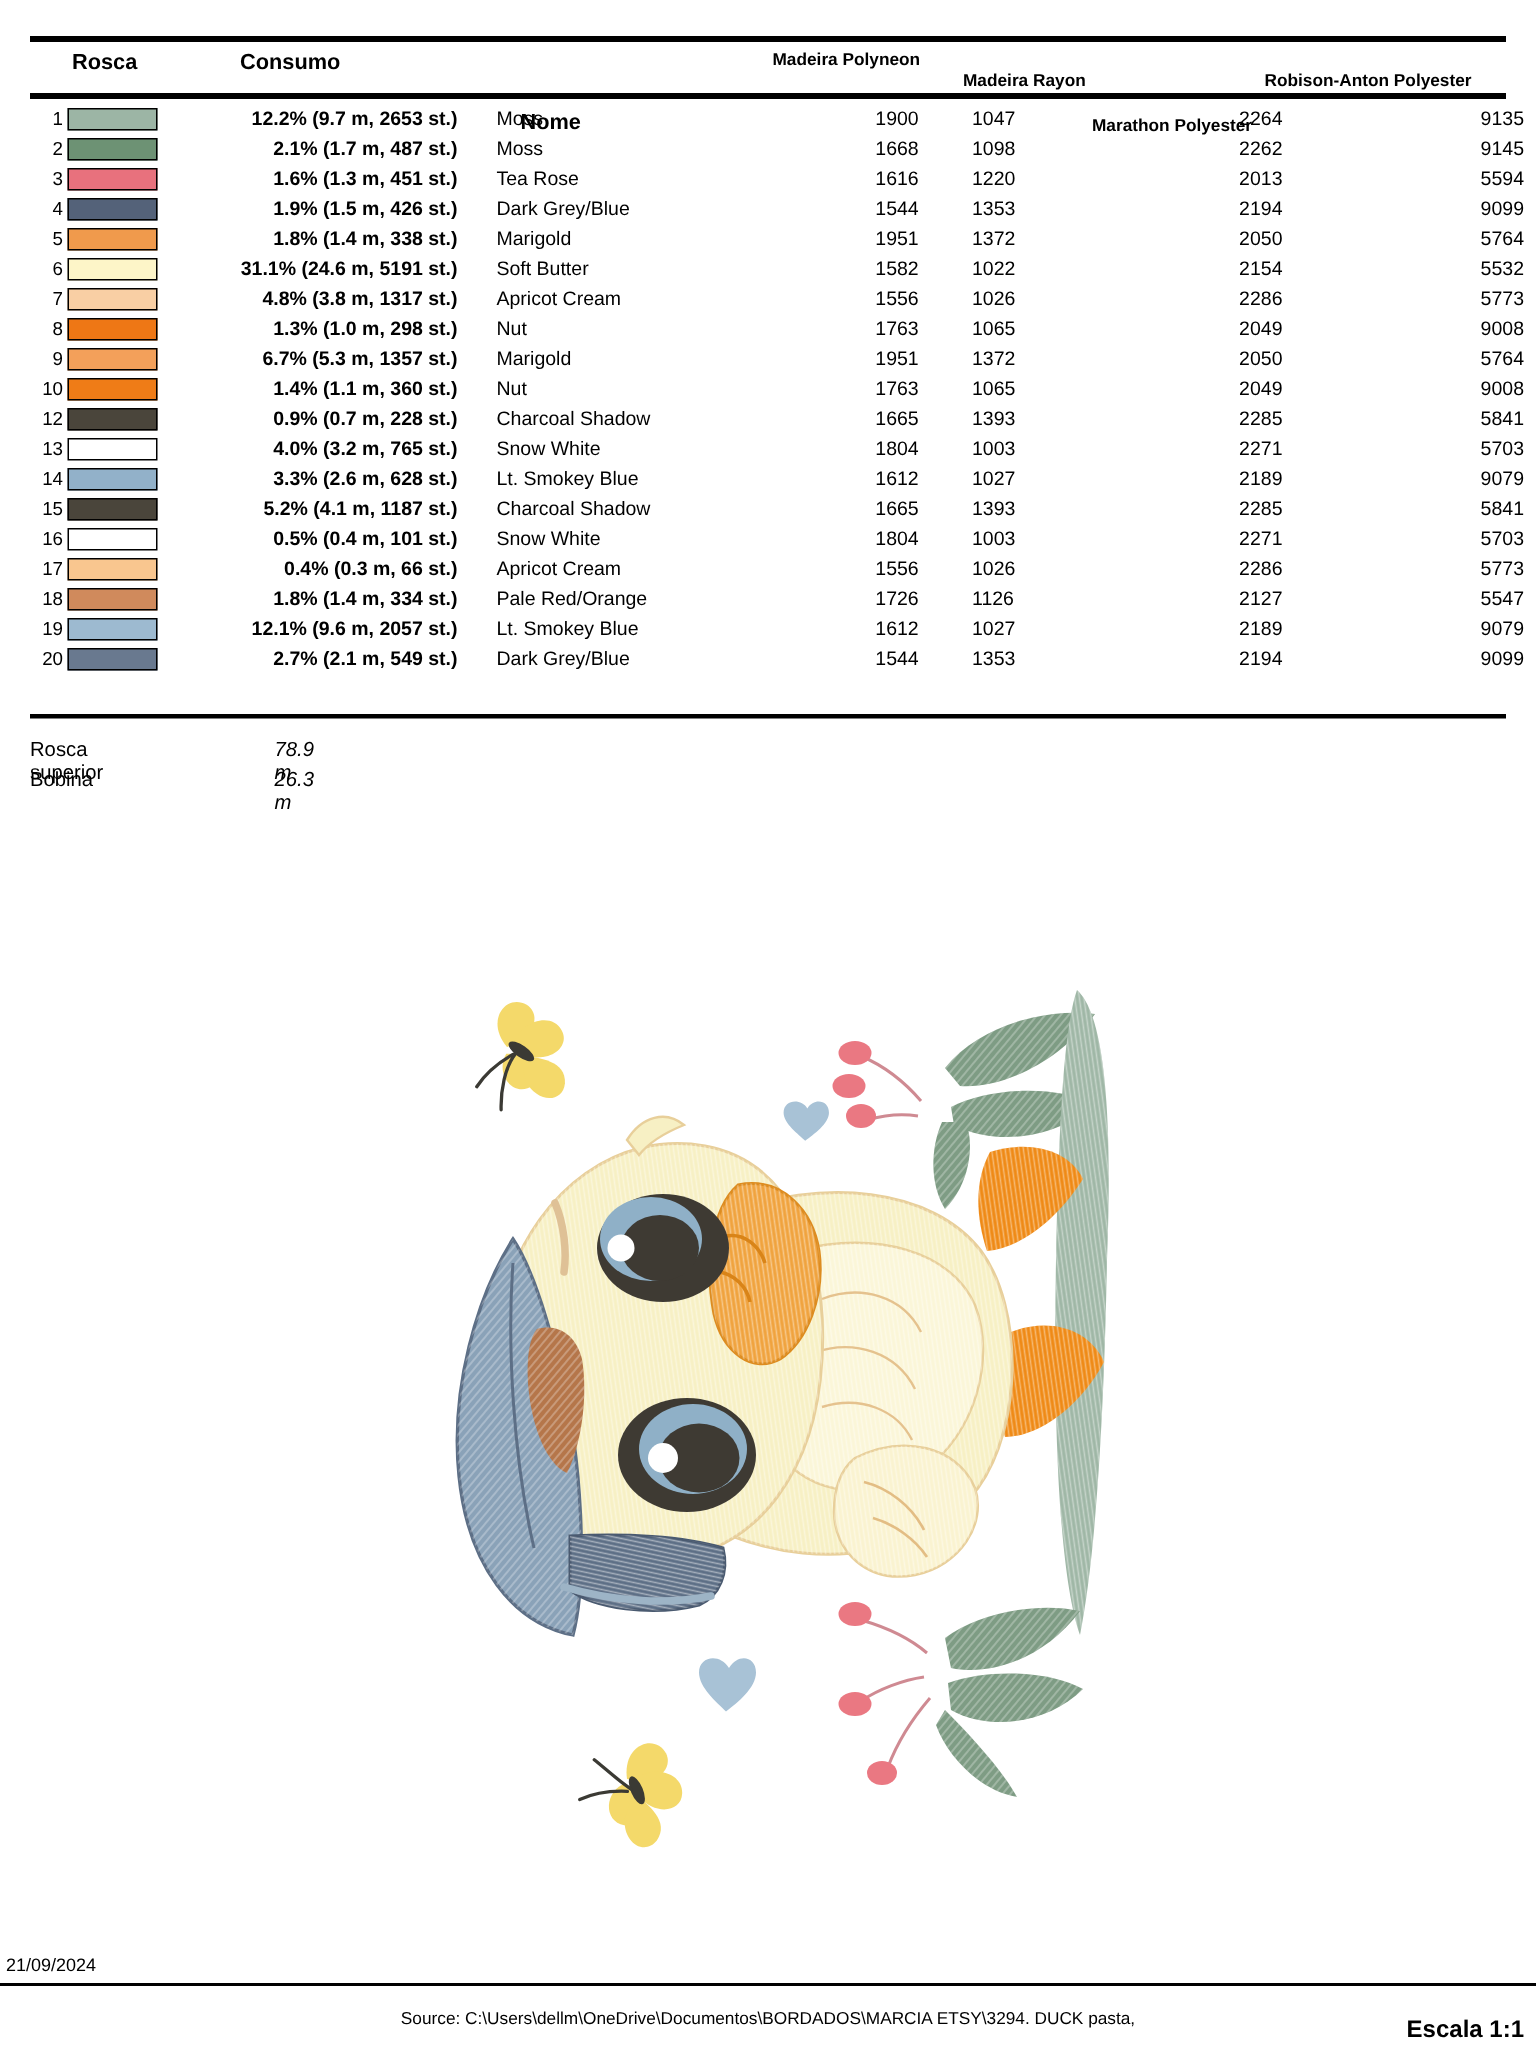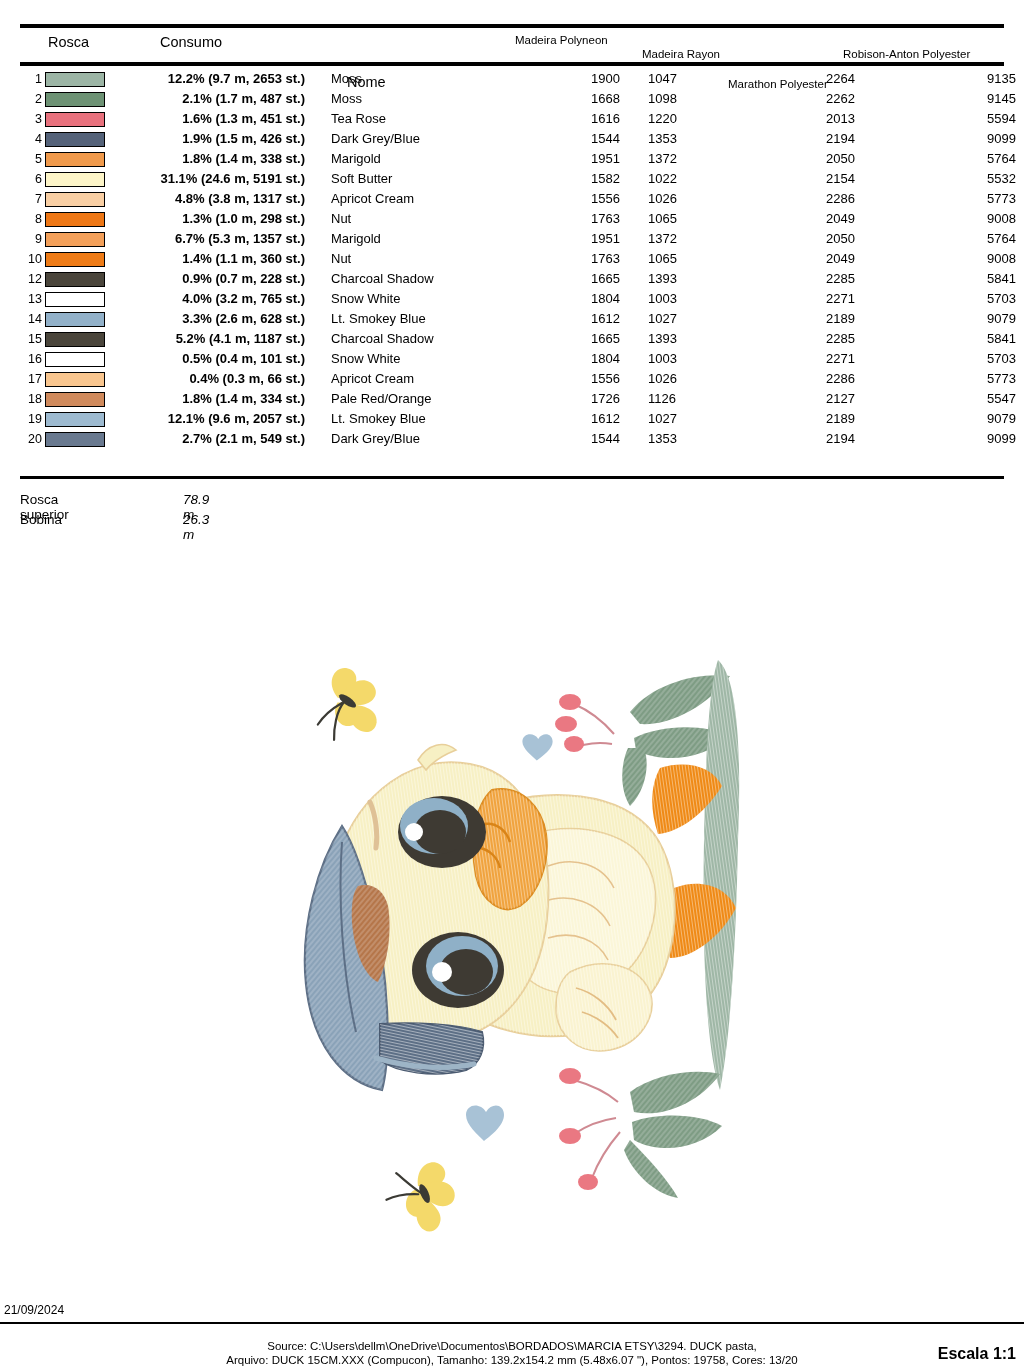--- a/index.html
+++ b/index.html
@@ -26,21 +26,21 @@
     position: absolute; left: 20px; top: 62px; width: 984px; height: 4px;
     background: #000;
   }
   .rule-bottom {
     position: absolute; left: 20px; top: 476px; width: 984px; height: 3px;
     background: #000;
   }
 
   .hdr {
     position: absolute;
-    font-weight: normal;
+    font-weight: bold;
     white-space: nowrap;
     text-align: right;
   }
   .hdr.big { font-size: 14.5px; top: 34px; }
   .hdr.small { font-size: 11.5px; }
 
   .tbl { position: absolute; left: 0; top: 70px; width: 1024px; }
   .row {
     position: relative;
     height: 20px;
@@ -58,21 +58,21 @@
   }
   .c-con {
     position: absolute; left: 120px; width: 185px; text-align: right;
     line-height: 18px;
     font-weight: bold;
   }
   .c-nome {
     position: absolute; left: 331px; width: 180px; text-align: left;
     line-height: 18px;
   }
-  .c-n1 { position: absolute; left: 520px; width: 100px; text-align: right; line-height: 18px; }
+  .c-n1 { position: absolute; left: 548px; width: 100px; text-align: center; line-height: 18px; }
   .c-n2 { position: absolute; left: 648px; width: 90px; text-align: left; line-height: 18px; }
   .c-n3 { position: absolute; left: 765px; width: 90px; text-align: right; line-height: 18px; }
   .c-n4 { position: absolute; left: 926px; width: 90px; text-align: right; line-height: 18px; }
 
   
   .totals { position: absolute; left: 20px; top: 492px; font-size: 13.5px; }
   .tot-row { height: 20px; position: relative; }
   .tot-label { position: absolute; left: 0; }
   .tot-val { position: absolute; left: 163px; font-style: italic; }
 
@@ -478,17 +478,16 @@
           <path d="M2,8 C-10,10 -20,14 -28,20" stroke="#3b3a34" stroke-width="2.2" fill="none" stroke-linecap="round"></path>
         </g>
       </g>
     </svg>
   </div>
 
   <div class="foot-rule"></div>
   <div class="foot-date">21/09/2024</div>
   <div class="foot-mid">
     <div>Source: C:\Users\dellm\OneDrive\Documentos\BORDADOS\MARCIA ETSY\3294. DUCK pasta,</div>
-    <div>Arquivo: DUCK 15CM.XXX (Compucon), Tamanho: 139.2x154.2 mm (5.48x6.07 "), Pontos: 19758, Cores: 13/20</div>
   </div>
   <div class="foot-scale">Escala 1:1</div>
 
 </div>
 
 </body></html>

